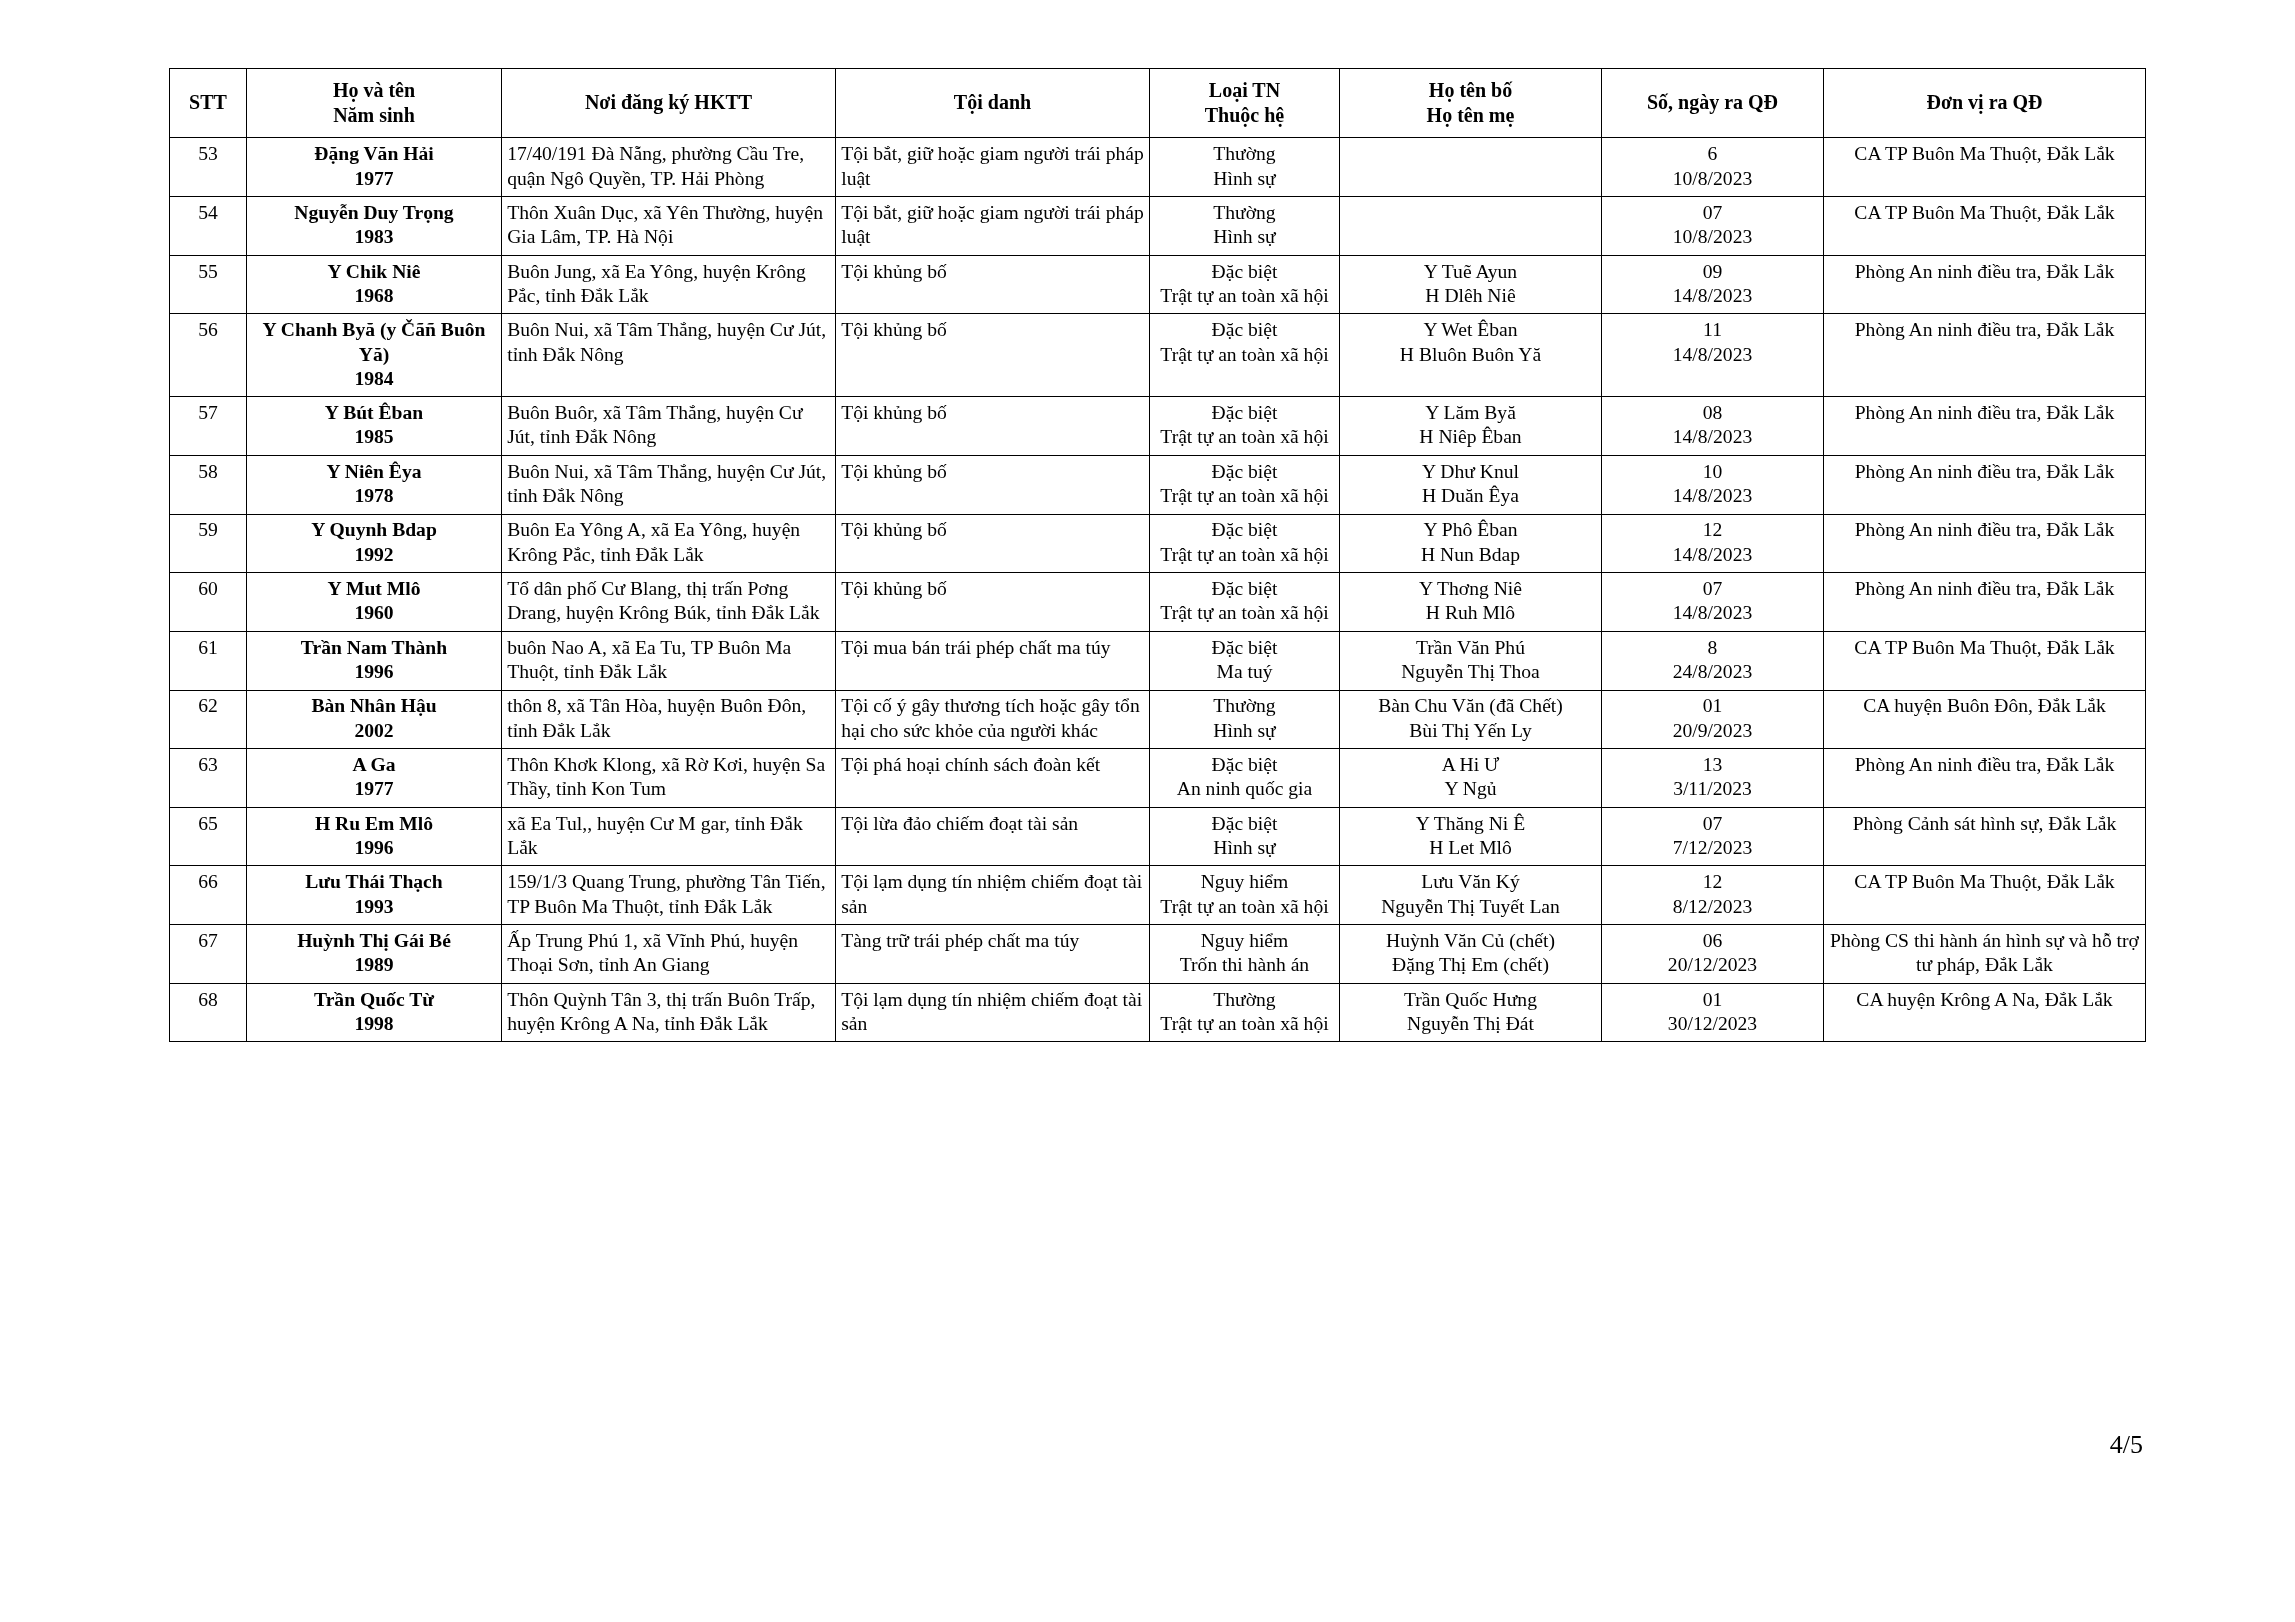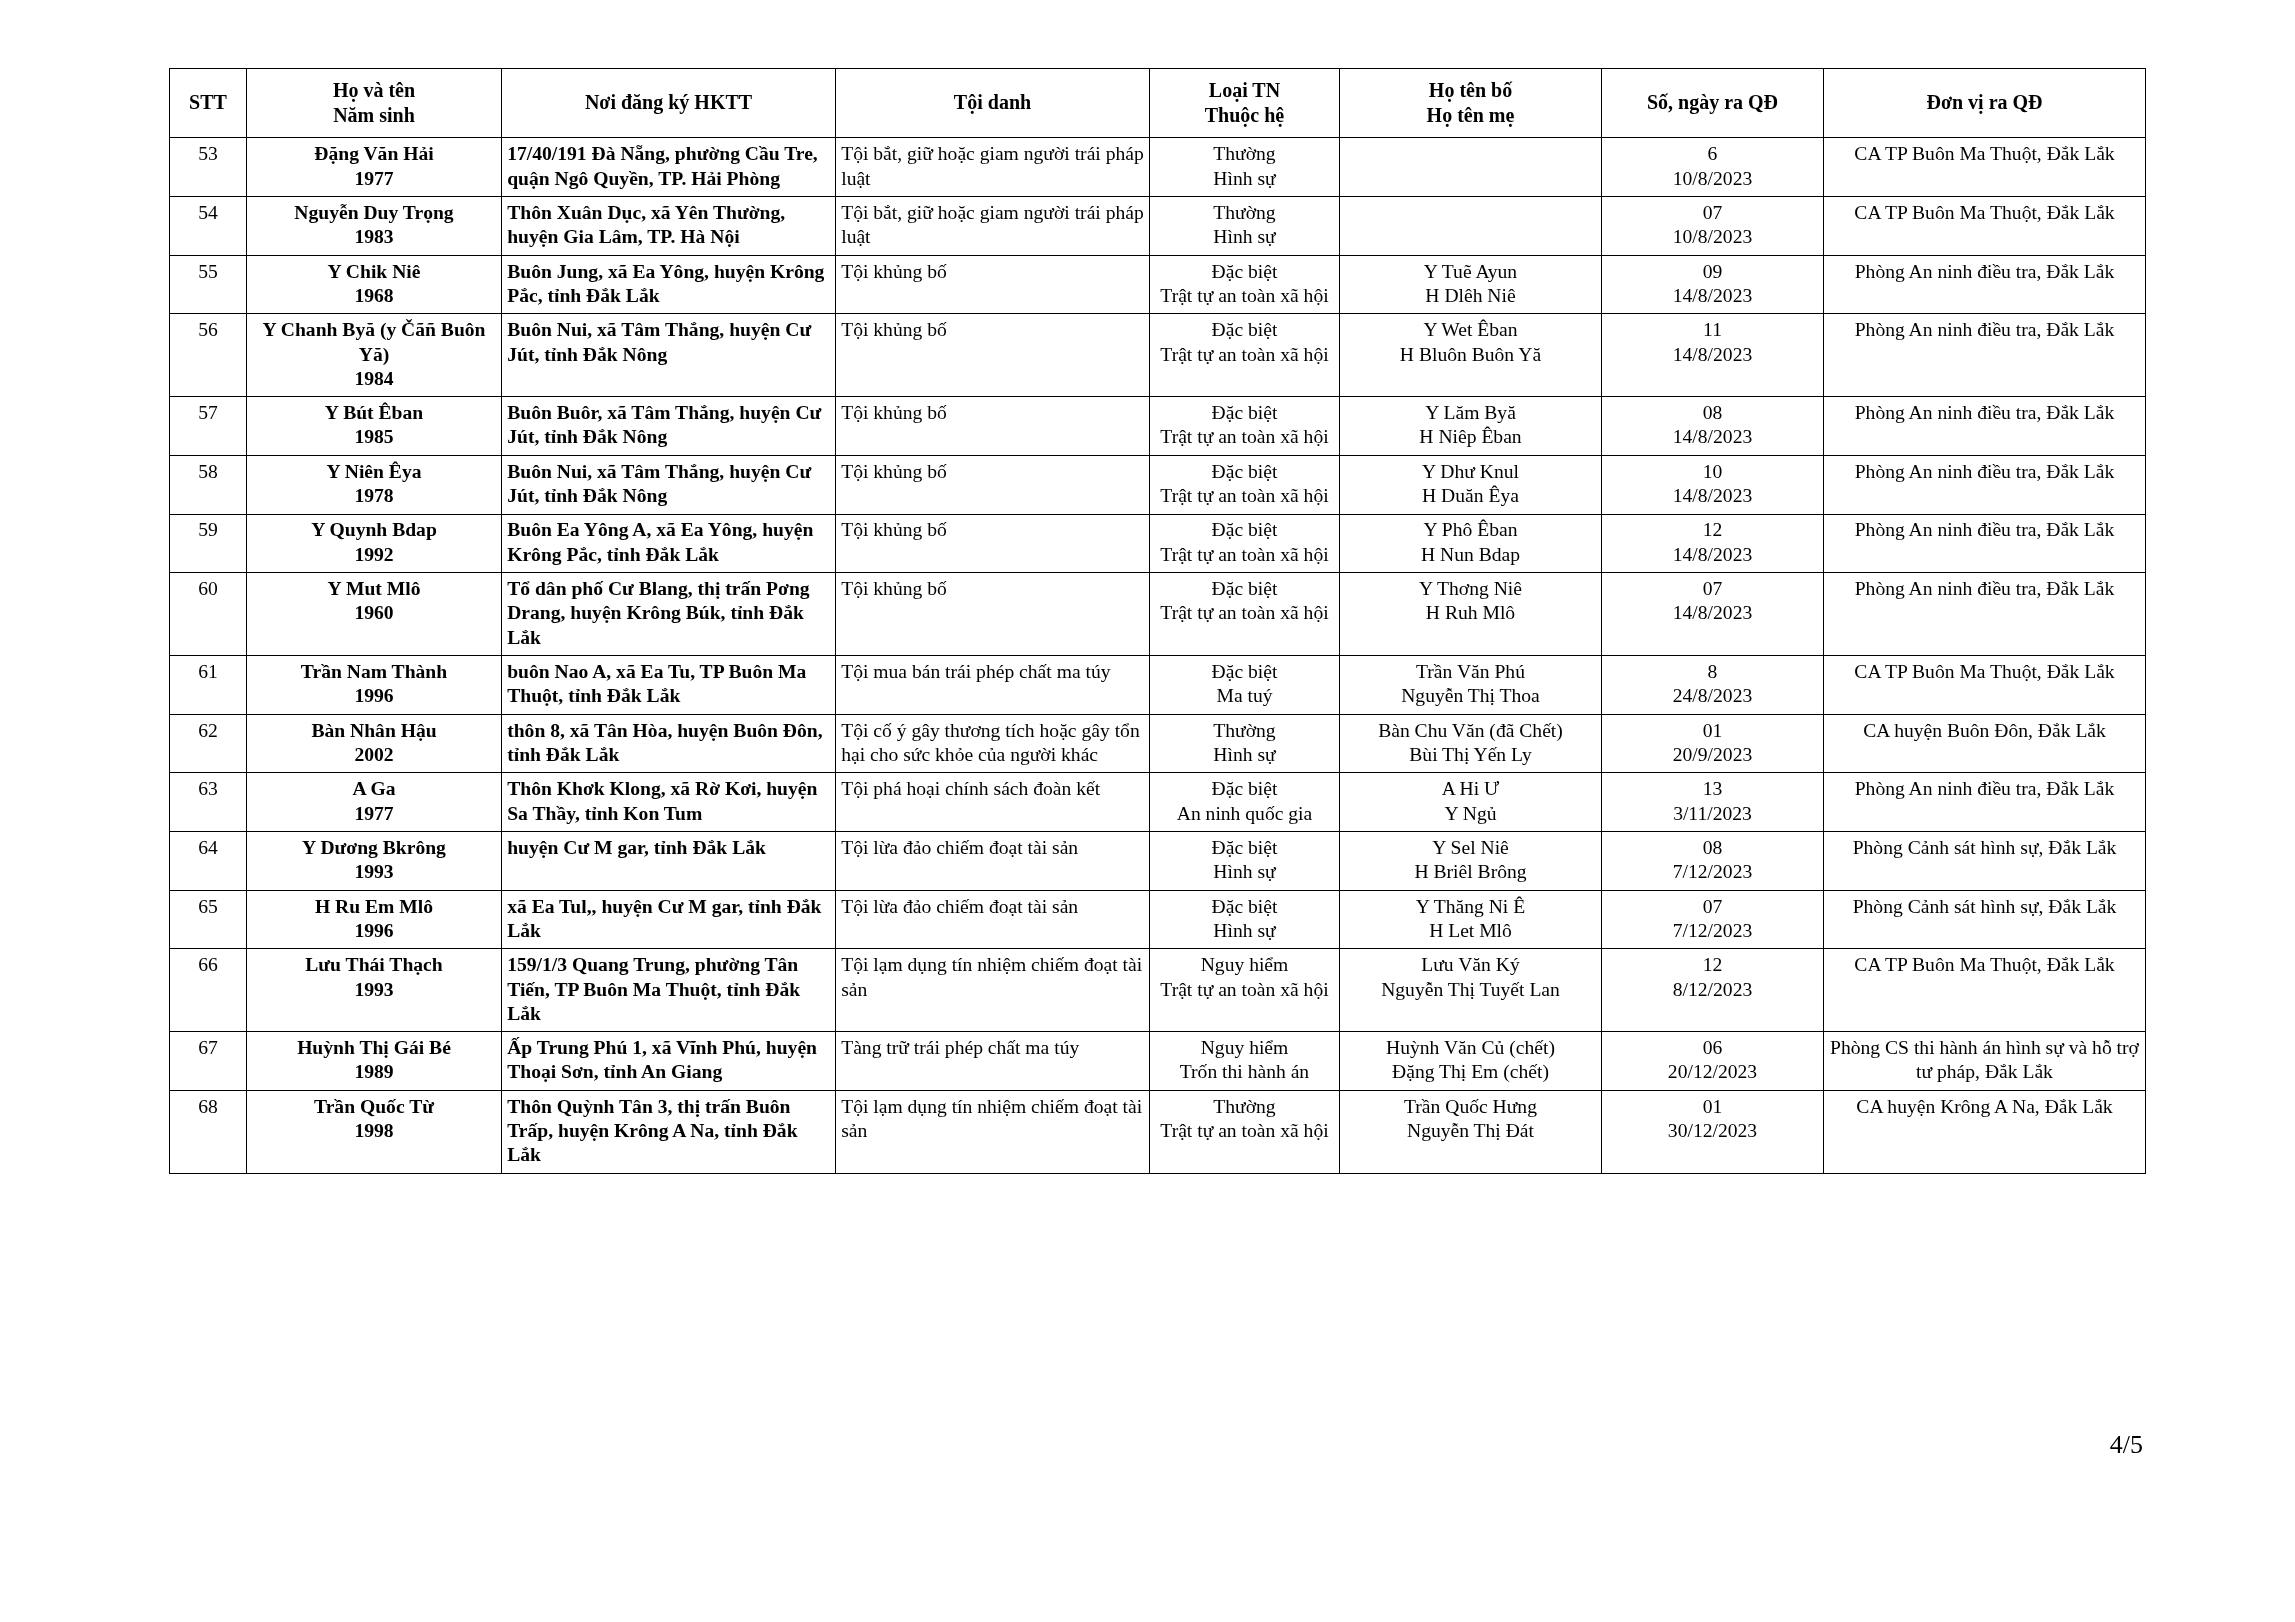--- a/index.html
+++ b/index.html
@@ -48,21 +48,21 @@
   col.c-name     { width: 255px; }
   col.c-addr     { width: 334px; }
   col.c-crime    { width: 314px; }
   col.c-type     { width: 190px; }
   col.c-parents  { width: 262px; }
   col.c-decision { width: 222px; }
   col.c-unit     { width: 322px; }
 
   td.stt       { text-align: center; }
   td.name      { text-align: center; font-weight: bold; }
-  td.addr      { text-align: left; font-weight: bold; }
+  td.addr      { text-align: left; }
   td.crime     { text-align: left; }
   td.type      { text-align: center; margin-top: 20px; }
   td.parents   { text-align: center; }
   td.decision  { text-align: center; }
   td.unit      { text-align: center; }
 
   .page-number {
     position: absolute;
     right: 152px;
     bottom: 34px;
@@ -249,34 +249,20 @@
         <td class="crime nowrapline">Tội phá hoại chính sách đoàn kết</td>
         <td class="type nowrapline">Đặc biệt
 An ninh quốc gia</td>
         <td class="parents nowrapline">A Hi Ư
 Y Ngủ</td>
         <td class="decision nowrapline">13
 3/11/2023</td>
         <td class="unit nowrapline">Phòng An ninh điều tra, Đắk Lắk</td>
       </tr>
       <tr>
-        <td class="stt nowrapline">64</td>
-        <td class="name nowrapline">Y Dương Bkrông
-1993</td>
-        <td class="addr nowrapline">huyện Cư M gar, tỉnh Đắk Lắk</td>
-        <td class="crime nowrapline">Tội lừa đảo chiếm đoạt tài sản</td>
-        <td class="type nowrapline">Đặc biệt
-Hình sự</td>
-        <td class="parents nowrapline">Y Sel Niê
-H Briêl Brông</td>
-        <td class="decision nowrapline">08
-7/12/2023</td>
-        <td class="unit nowrapline">Phòng Cảnh sát hình sự, Đắk Lắk</td>
-      </tr>
-      <tr>
         <td class="stt nowrapline">65</td>
         <td class="name nowrapline">H Ru Em Mlô
 1996</td>
         <td class="addr nowrapline">xã Ea Tul,, huyện Cư M gar, tỉnh Đắk Lắk</td>
         <td class="crime nowrapline">Tội lừa đảo chiếm đoạt tài sản</td>
         <td class="type nowrapline">Đặc biệt
 Hình sự</td>
         <td class="parents nowrapline">Y Thăng Ni Ê
 H Let Mlô</td>
         <td class="decision nowrapline">07

